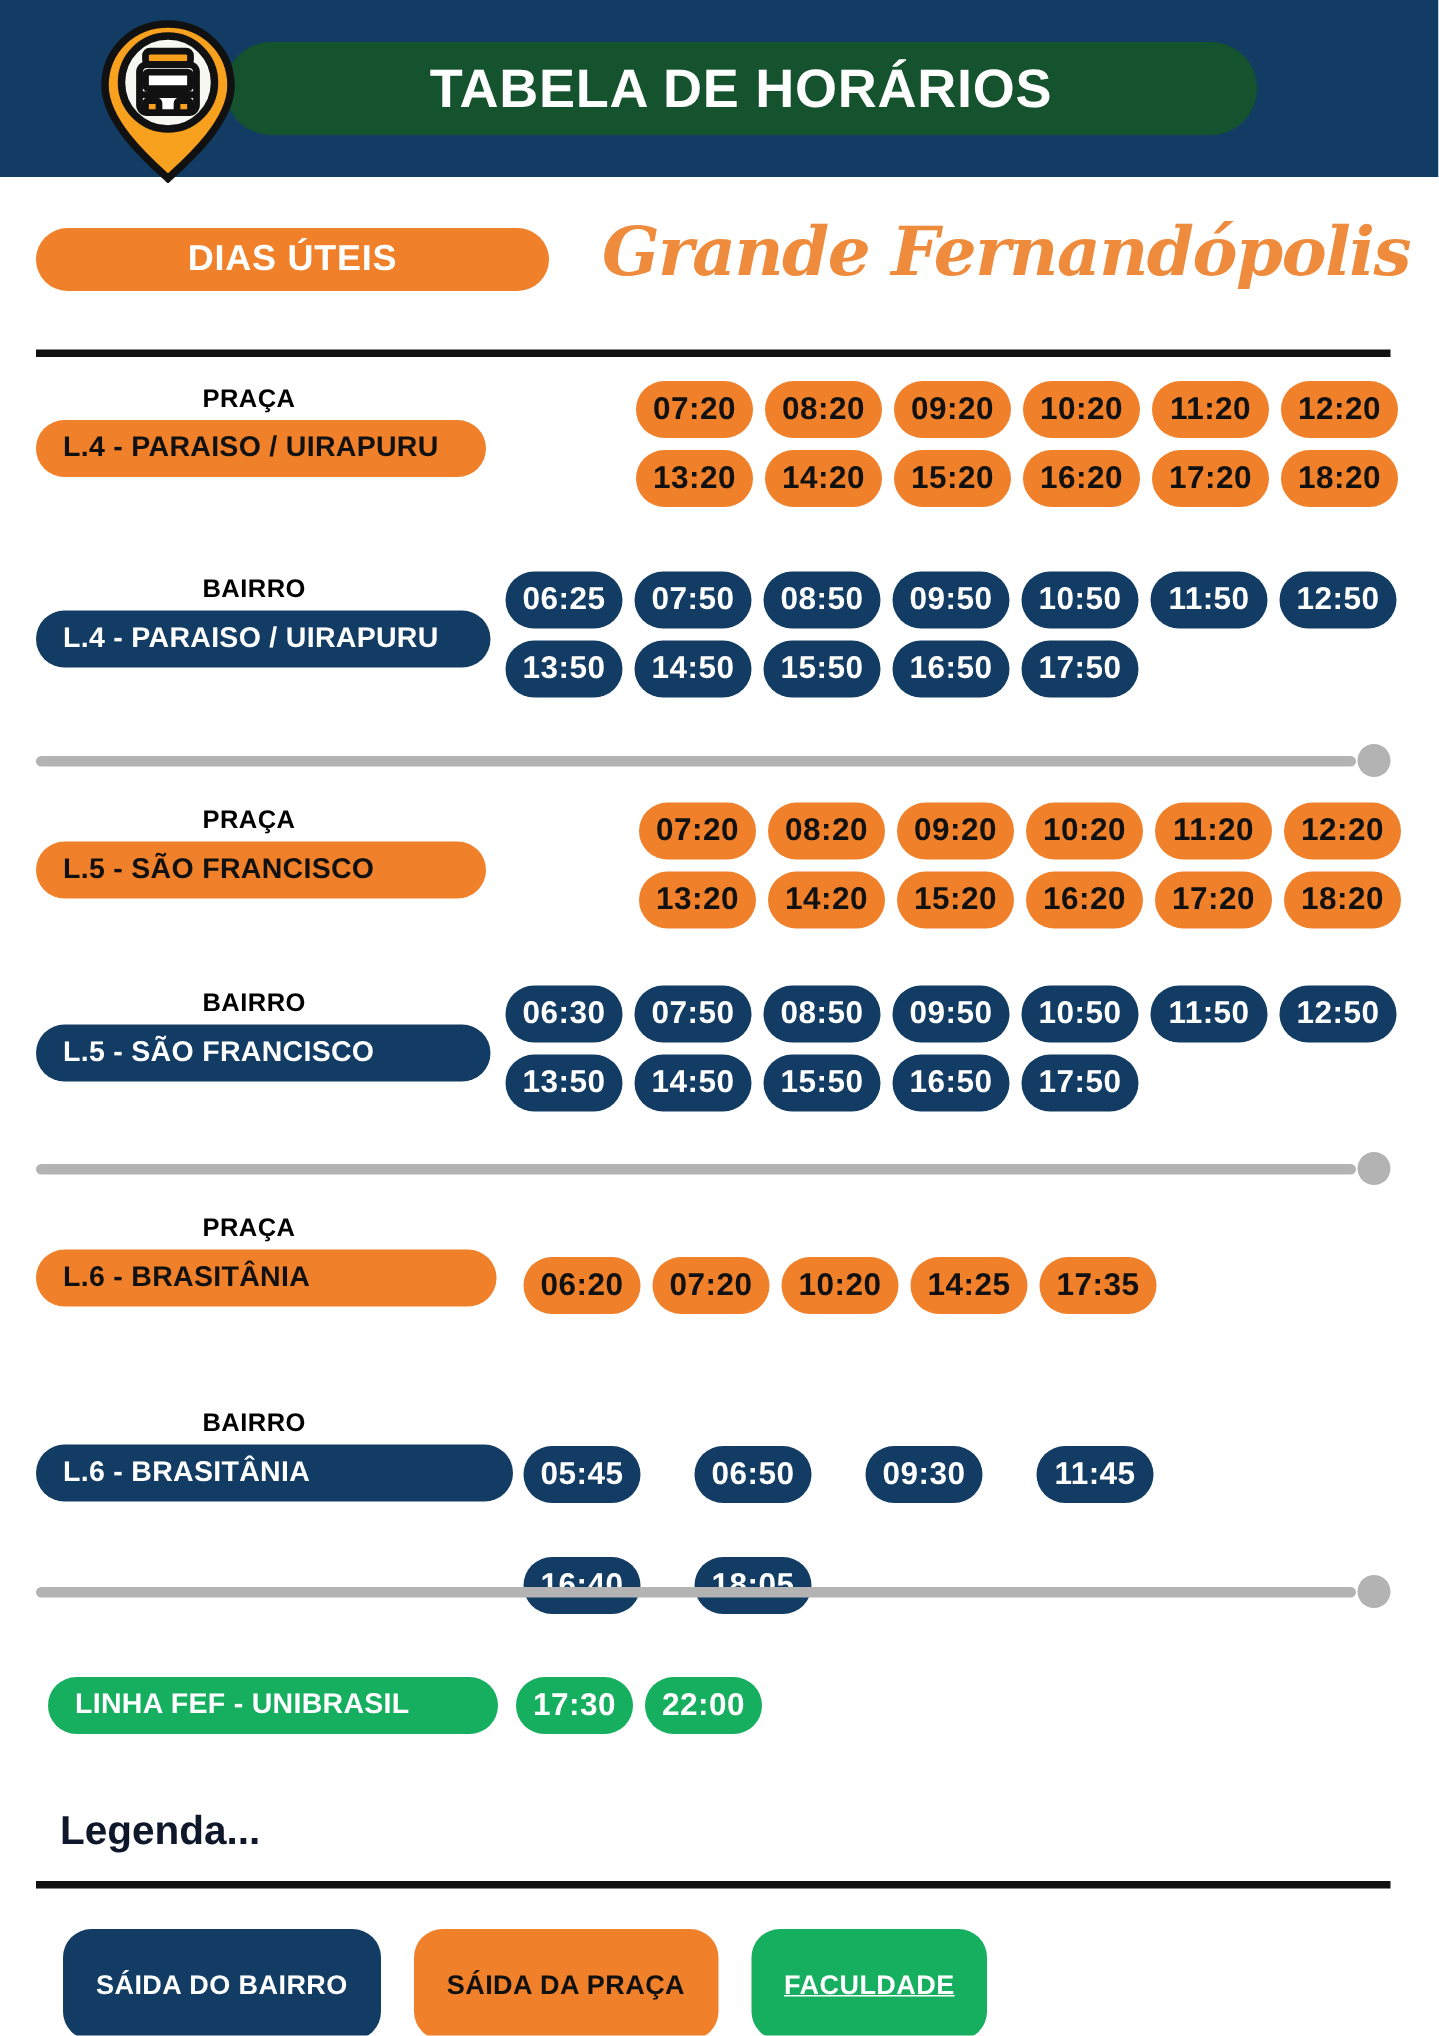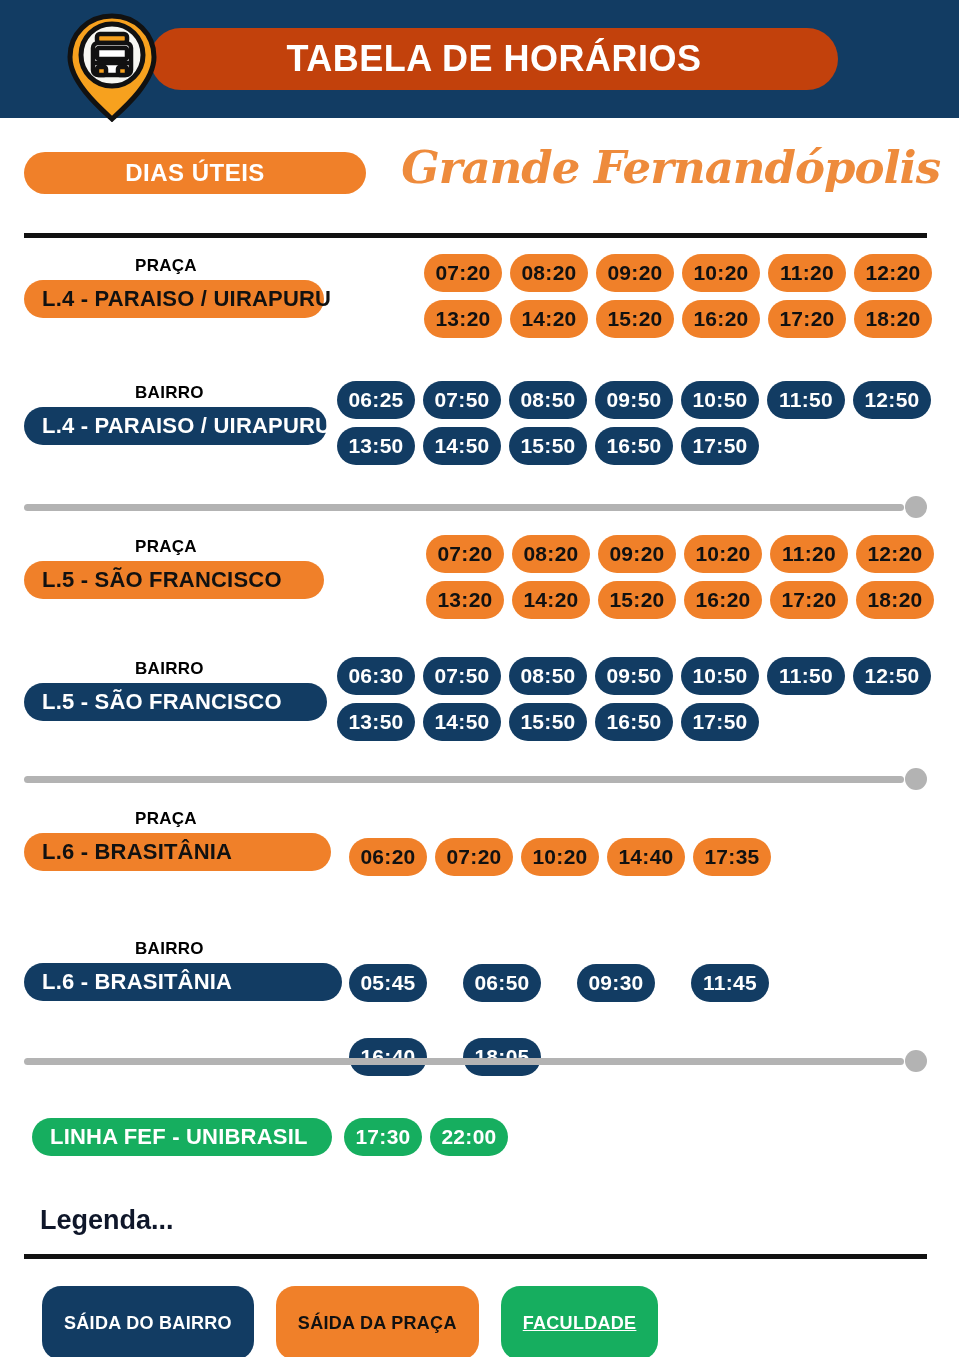--- a/index.html
+++ b/index.html
@@ -12,21 +12,21 @@
     position:relative;
   }
 
   
   .header-bar{
     position:absolute;left:0;top:0;width:959px;height:118px;
     background:#123C63;
   }
   .title-pill{
     position:absolute;left:150px;top:28px;width:688px;height:62px;
-    background:#c2410c;
+    background:#14532d;
     border-radius:31px;
     display:flex;align-items:center;justify-content:center;
   }
   .title-pill span{
     color:#ffffff;
     font-size:36px;font-weight:bold;letter-spacing:.5px;
     font-family:"Liberation Sans", sans-serif;
   }
 
   
@@ -77,21 +77,21 @@
     position:absolute;
     font-size:17px;font-weight:bold;color:#000000;
     letter-spacing:.3px;
   }
   .route-pill{
     position:absolute;
     height:38px;border-radius:19px;
     display:flex;align-items:center;
     padding-left:18px;
     box-sizing:border-box;
-    font-size:22px;font-weight:bold;letter-spacing:.2px;
+    font-size:19px;font-weight:bold;letter-spacing:.2px;
     white-space:nowrap;
   }
   .route-pill.praca{background:#F08029;color:#111111;}
   .route-pill.bairro{background:#123C63;color:#ffffff;}
   .route-pill.green{background:#16AE5F;color:#ffffff;}
 
   .times{
     position:absolute;
     display:flex;flex-wrap:wrap;
     gap:8px 8px;
@@ -244,21 +244,21 @@
   <div class="knob"></div>
 </div>
 
 <div class="route-row" style="top:809px;">
   <div class="dir-label" style="left:135px;top:0;">PRAÇA</div>
   <div class="route-pill praca" style="left:24px;top:24px;width:307px;">L.6 - BRASITÂNIA</div>
   <div class="times" style="left:349px;top:29px;width:470px;">
       <div class="time-pill praca">06:20</div>
       <div class="time-pill praca">07:20</div>
       <div class="time-pill praca">10:20</div>
-      <div class="time-pill praca">14:40</div>
+      <div class="time-pill praca">14:25</div>
       <div class="time-pill praca">17:35</div>
     </div>
 </div>
 
 <div class="route-row" style="top:939px;">
   <div class="dir-label" style="left:135px;top:0;">BAIRRO</div>
   <div class="route-pill bairro" style="left:24px;top:24px;width:318px;">L.6 - BRASITÂNIA</div>
   <div class="times" style="left:349px;top:25px;width:520px;gap:36px;">
       <div class="time-pill bairro">05:45</div>
       <div class="time-pill bairro">06:50</div>

